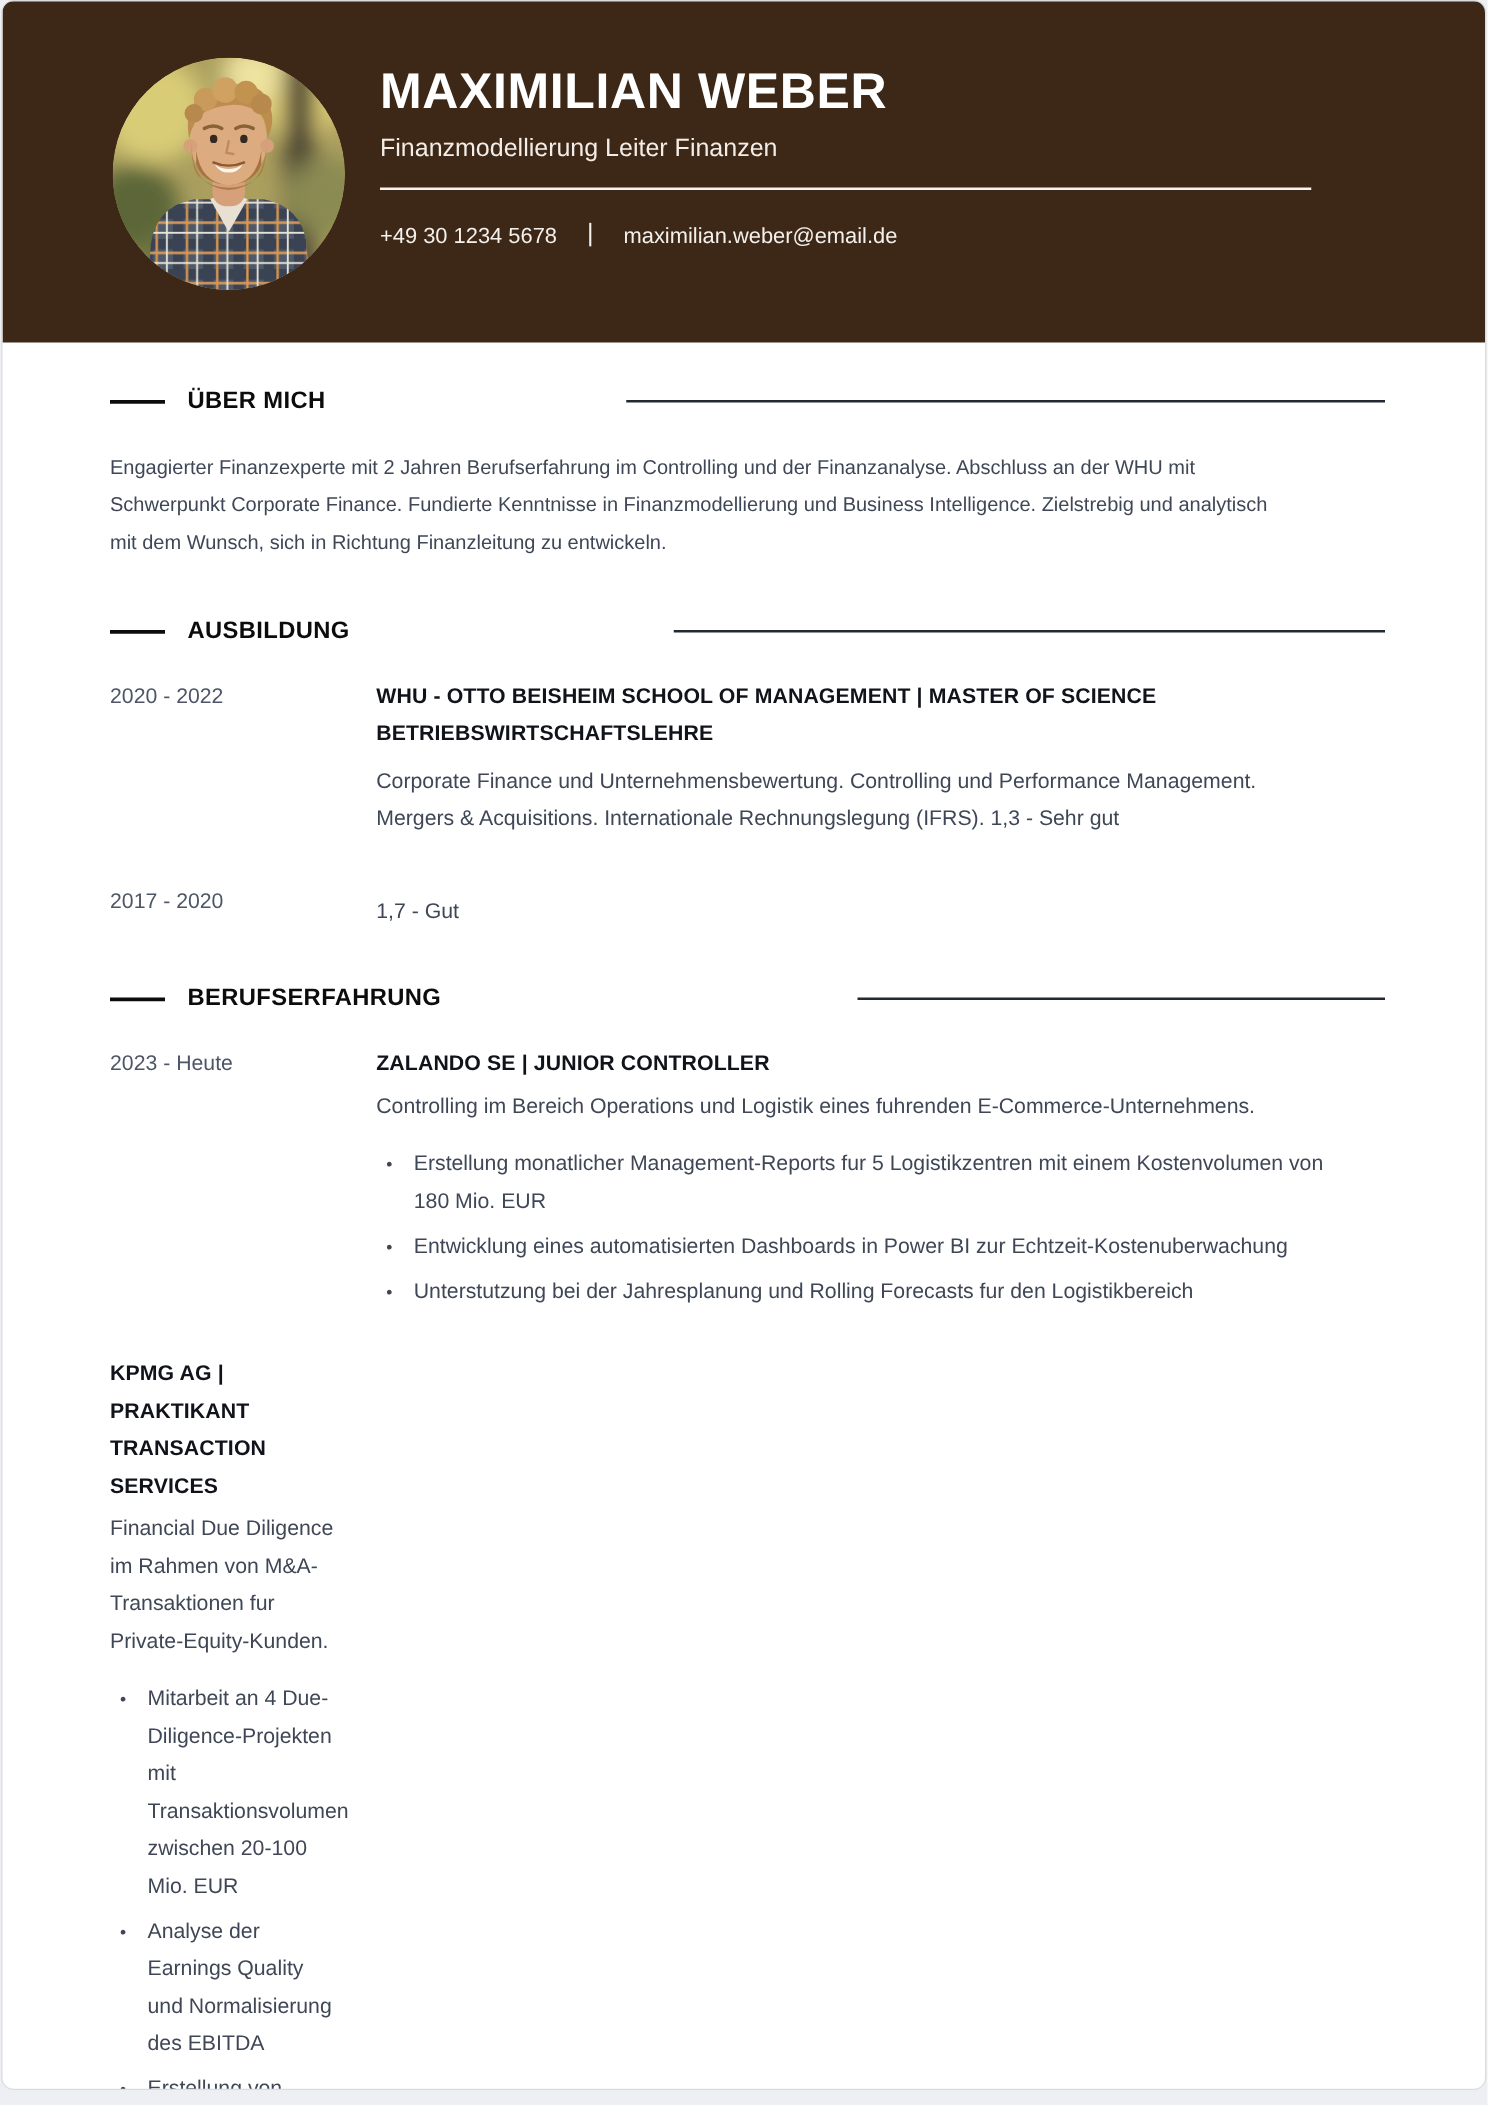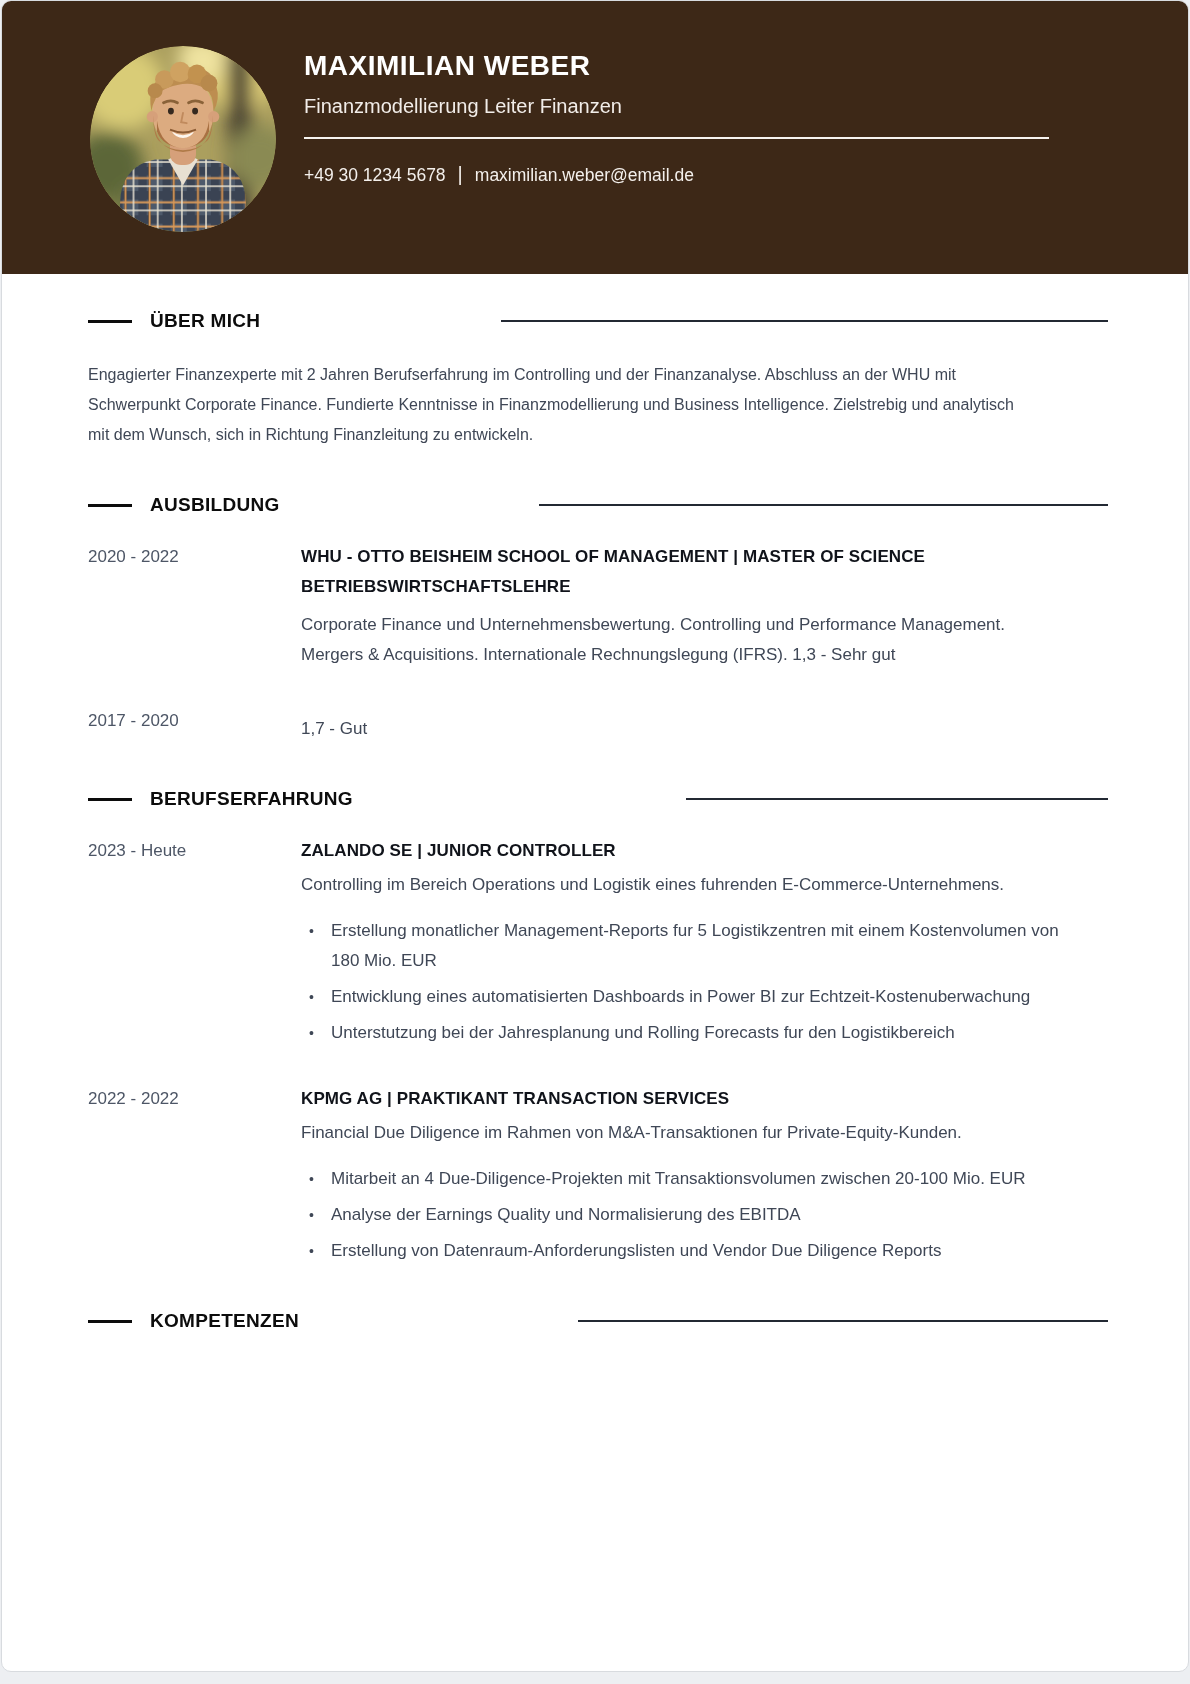--- a/index.html
+++ b/index.html
@@ -27,31 +27,31 @@
     color:#fff;
   }
   .photo-wrap {
     position:absolute; left:88px; top:45px;
     width:186px; height:186px; border-radius:50%;
     overflow:hidden;
   }
   .photo-wrap svg { display:block; width:100%; height:100%; }
   .header-text { padding:50px 80px 0 302px; }
   .person-name {
-    font-size:28px; font-weight:700; letter-spacing:.5px;
+    font-size:40px; font-weight:700; letter-spacing:.5px;
     color:#ffffff; line-height:1.1; white-space:nowrap;
   }
   .person-title {
     margin-top:13px; font-size:20px; font-weight:400; color:#f2ede9;
   }
   .header-divider {
     width:745px; height:2px; background:#f7f4f0; margin:19px 0 25px 0;
   }
   .contact-line {
-    display:flex; align-items:center; gap:12px;
+    display:flex; align-items:center; gap:24px;
     font-size:17.5px; color:#f4f0ec;
   }
   .contact-sep { font-size:20px; font-weight:300; position:relative; top:-1px; }
   
   .cv-body { padding:36px 80px 0 86px; }
   .section { margin-bottom:44px; }
   .sec-head { display:flex; align-items:center; margin-bottom:24px; }
   .sec-dash { flex:none; width:44px; height:3px; background:#0c0c0c; margin-right:18px; }
   .sec-title {
     font-size:19px; font-weight:700; color:var(--accent-text,#0c0c0c);
@@ -235,21 +235,20 @@
 
   <li class="bullet">
     <span class="bullet-marker">•</span>
     <span class="bullet-text">Unterstutzung bei der Jahresplanung und Rolling Forecasts fur den Logistikbereich</span>
   </li>
 </ul>
     </div>
   </div>
 
   <div class="entry">
-    <div class="entry-period">2022 - 2022</div>
     <div class="entry-content">
       <div class="entry-heading">KPMG AG | PRAKTIKANT TRANSACTION SERVICES</div>
       <div class="entry-desc">Financial Due Diligence im Rahmen von M&amp;A-Transaktionen fur Private-Equity-Kunden.</div>
       <ul class="bullets">
   <li class="bullet">
     <span class="bullet-marker">•</span>
     <span class="bullet-text">Mitarbeit an 4 Due-Diligence-Projekten mit Transaktionsvolumen zwischen 20-100 Mio. EUR</span>
   </li>
 
   <li class="bullet">

